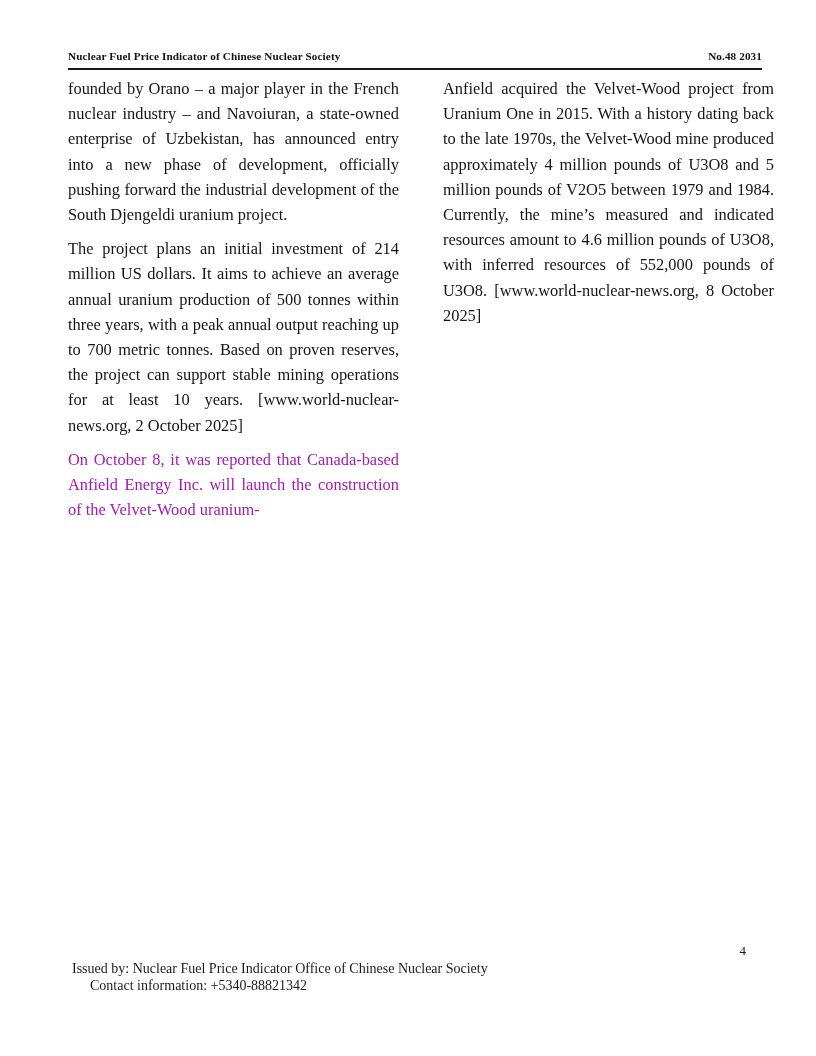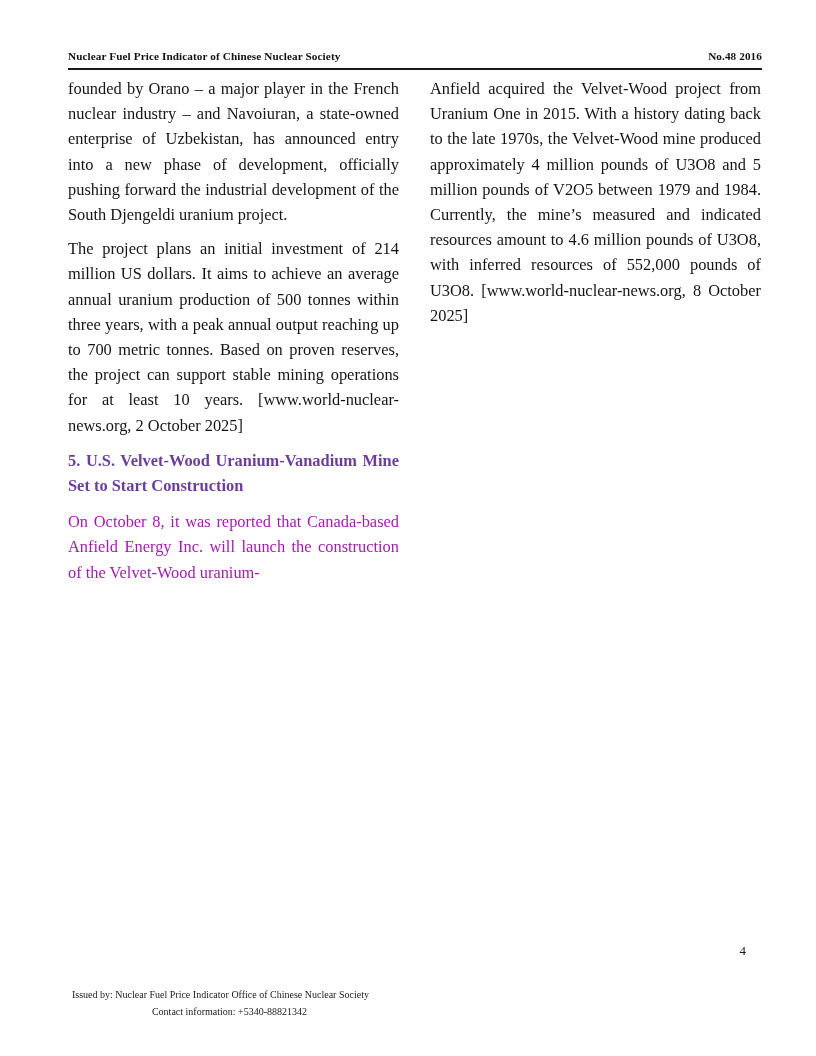--- a/index.html
+++ b/index.html
@@ -51,21 +51,21 @@
     background: #1a1a1a;
   }
 
   
   .columns {
     position: absolute;
     left: 68px;
     top: 76px;
     width: 694px;
     display: flex;
-    gap: 31px;
+    gap: 44px;
   }
   .col {
     width: 331px;
     flex: 0 0 331px;
   }
 
   p.body-text {
     margin: 0 0 9px 0;
     font-size: 16.4px;
     line-height: 25.2px;
@@ -91,47 +91,45 @@
     position: absolute;
     right: 70px;
     top: 943px;
     font-size: 13px;
     line-height: 16px;
     color: #1a1a1a;
   }
   .footer {
     position: absolute;
     left: 72px;
-    top: 986px;
-    font-size: 10px;
+    top: 960px;
+    font-size: 14px;
     line-height: 17px;
     color: #1a1a1a;
-    text-align: center;
   }
   .footer .line-issued { margin: 0; white-space: nowrap; }
   .footer .line-contact { margin: 0 0 0 18px; white-space: nowrap; }
 </style>
 </head>
 <body>
 
 <div class="page">
 
   <div class="running-header">
     <div class="hdr-left">Nuclear Fuel Price Indicator of Chinese Nuclear Society</div>
-    <div class="hdr-right">No.48 2016</div>
+    <div class="hdr-right">No.48 2031</div>
   </div>
 
   <div class="header-rule" style="background: rgb(26, 26, 26);"></div>
 
   <div class="columns">
 
     <div class="col">
       <p class="body-text" style="color: rgb(20, 20, 20);">founded by Orano – a major player in the French nuclear industry – and Navoiuran, a state-owned enterprise of Uzbekistan, has announced entry into a new phase of development, officially pushing forward the industrial development of the South Djengeldi uranium project.</p>
       <p class="body-text" style="color: rgb(20, 20, 20);">The project plans an initial investment of 214 million US dollars. It aims to achieve an average annual uranium production of 500 tonnes within three years, with a peak annual output reaching up to 700 metric tonnes. Based on proven reserves, the project can support stable mining operations for at least 10 years. [www.world-nuclear-news.org, 2 October 2025]</p>
-      <h2 class="section-heading" style="color: rgb(107, 62, 158); text-align-last: left;">5. U.S. Velvet-Wood Uranium-Vanadium Mine Set to Start Construction</h2>
       <p class="body-text" style="color: #a21caf;">On October 8, it was reported that Canada-based Anfield Energy Inc. will launch the construction of the Velvet-Wood uranium-</p>
     </div>
 
     <div class="col">
       <p class="body-text" style="color: rgb(20, 20, 20);">Anfield acquired the Velvet-Wood project from Uranium One in 2015. With a history dating back to the late 1970s, the Velvet-Wood mine produced approximately 4 million pounds of U3O8 and 5 million pounds of V2O5 between 1979 and 1984. Currently, the mine’s measured and indicated resources amount to 4.6 million pounds of U3O8, with inferred resources of 552,000 pounds of U3O8. [www.world-nuclear-news.org, 8 October 2025]</p>
     </div>
 
   </div>
 
   <div class="page-number">4</div>

